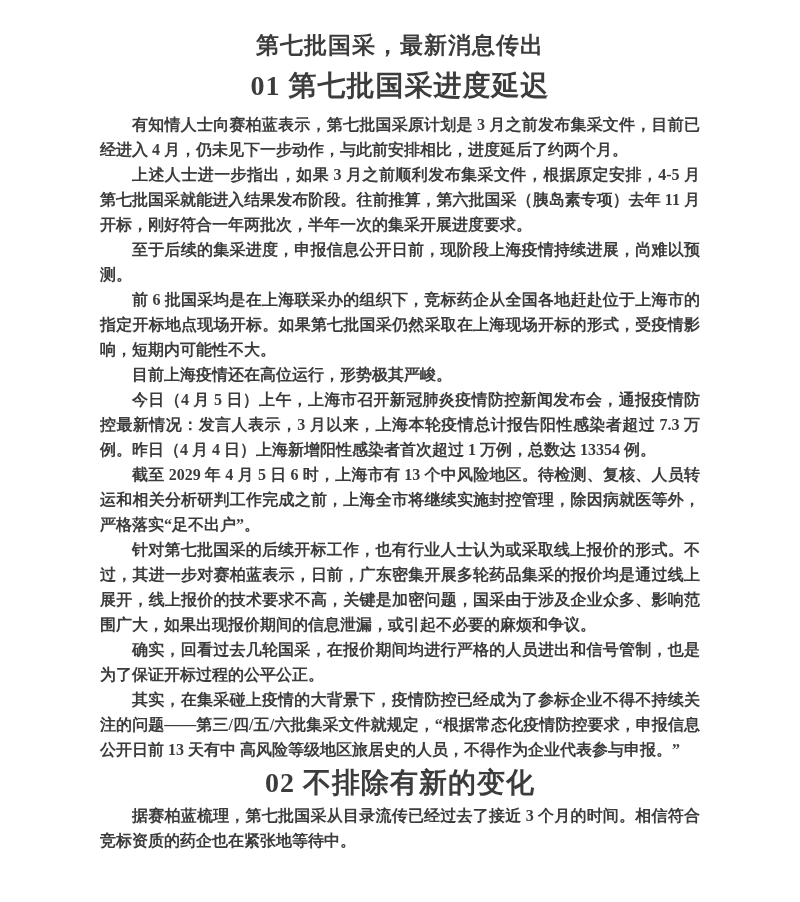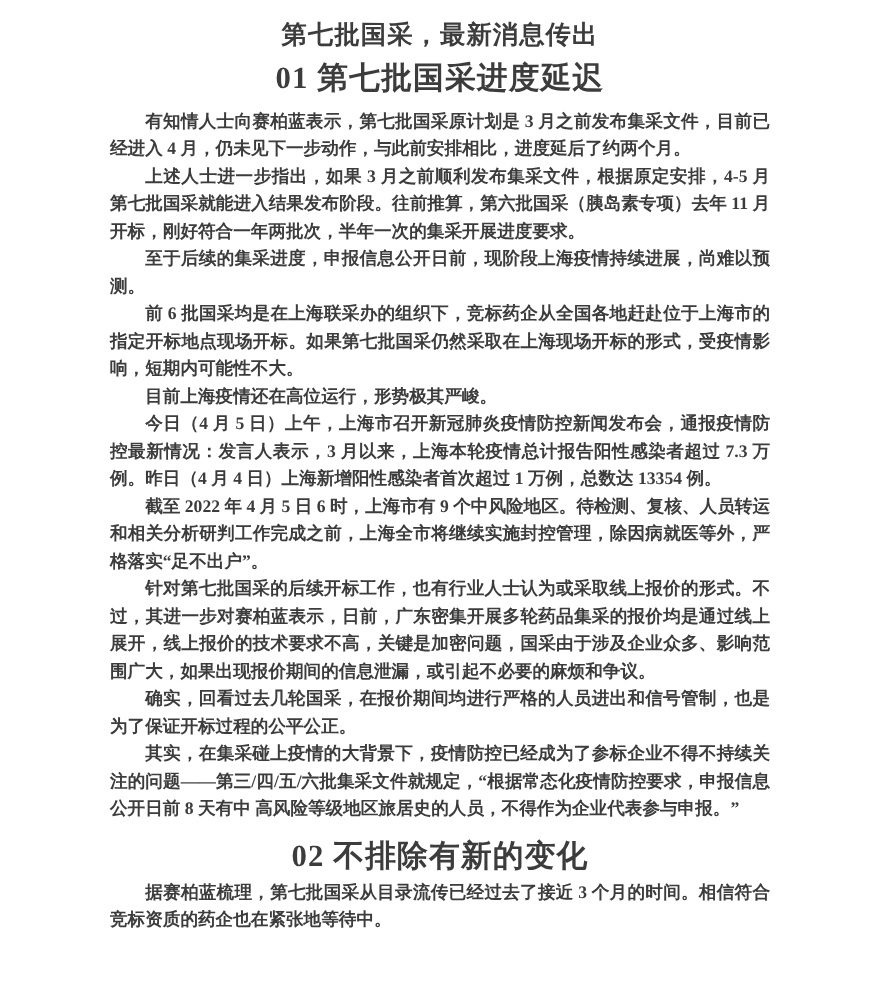--- a/index.html
+++ b/index.html
@@ -14,41 +14,41 @@
     font-family: "Liberation Serif", "DejaVu Serif", serif;
     color: #3c3c3c;
   }
   .doc {
     width: 600px;
     margin: 0 auto;
     padding: 0;
   }
   .doc-title {
     margin: 0;
-    padding-top: 18px;
+    padding-top: 32px;
     font-size: 23px;
     line-height: 28px;
     font-weight: 700;
     text-align: center;
     letter-spacing: 1px;
   }
   .section-heading {
     margin: 0;
     font-size: 28px;
     line-height: 28px;
     font-weight: 700;
     text-align: center;
     letter-spacing: 1px;
   }
   .section-heading.first {
     margin-top: 12px;
     margin-bottom: 12px;
   }
   .section-heading.second {
-    margin-top: 17px;
+    margin-top: 7px;
     margin-bottom: 6px;
   }
   .body-text p {
     margin: 0;
     font-size: 16px;
     line-height: 25px;
     text-align: justify;
     text-justify: inter-ideograph;
     text-indent: 2em;
     word-break: break-all;
@@ -64,24 +64,24 @@
 
   <section>
     <h2 class="section-heading first">01 第七批国采进度延迟</h2>
     <div class="body-text">
       <p>有知情人士向赛柏蓝表示，第七批国采原计划是 3 月之前发布集采文件，目前已经进入 4 月，仍未见下一步动作，与此前安排相比，进度延后了约两个月。</p>
       <p>上述人士进一步指出，如果 3 月之前顺利发布集采文件，根据原定安排，4-5 月第七批国采就能进入结果发布阶段。往前推算，第六批国采（胰岛素专项）去年 11 月开标，刚好符合一年两批次，半年一次的集采开展进度要求。</p>
       <p>至于后续的集采进度，申报信息公开日前，现阶段上海疫情持续进展，尚难以预测。</p>
       <p>前 6 批国采均是在上海联采办的组织下，竞标药企从全国各地赶赴位于上海市的指定开标地点现场开标。如果第七批国采仍然采取在上海现场开标的形式，受疫情影响，短期内可能性不大。</p>
       <p>目前上海疫情还在高位运行，形势极其严峻。</p>
       <p>今日（4 月 5 日）上午，上海市召开新冠肺炎疫情防控新闻发布会，通报疫情防控最新情况：发言人表示，3 月以来，上海本轮疫情总计报告阳性感染者超过 7.3 万例。昨日（4 月 4 日）上海新增阳性感染者首次超过 1 万例，总数达 13354 例。</p>
-      <p>截至 2022 年 4 月 5 日 6 时，上海市有 9 个中风险地区。待检测、复核、人员转运和相关分析研判工作完成之前，上海全市将继续实施封控管理，除因病就医等外，严格落实“足不出户”。</p>
+      <p>截至 2029 年 4 月 5 日 6 时，上海市有 13 个中风险地区。待检测、复核、人员转运和相关分析研判工作完成之前，上海全市将继续实施封控管理，除因病就医等外，严格落实“足不出户”。</p>
       <p>针对第七批国采的后续开标工作，也有行业人士认为或采取线上报价的形式。不过，其进一步对赛柏蓝表示，日前，广东密集开展多轮药品集采的报价均是通过线上展开，线上报价的技术要求不高，关键是加密问题，国采由于涉及企业众多、影响范围广大，如果出现报价期间的信息泄漏，或引起不必要的麻烦和争议。</p>
       <p>确实，回看过去几轮国采，在报价期间均进行严格的人员进出和信号管制，也是为了保证开标过程的公平公正。</p>
-      <p>其实，在集采碰上疫情的大背景下，疫情防控已经成为了参标企业不得不持续关注的问题——第三/四/五/六批集采文件就规定，“根据常态化疫情防控要求，申报信息公开日前 8 天有中 高风险等级地区旅居史的人员，不得作为企业代表参与申报。”</p>
+      <p>其实，在集采碰上疫情的大背景下，疫情防控已经成为了参标企业不得不持续关注的问题——第三/四/五/六批集采文件就规定，“根据常态化疫情防控要求，申报信息公开日前 13 天有中 高风险等级地区旅居史的人员，不得作为企业代表参与申报。”</p>
     </div>
   </section>
 
   <section>
     <h2 class="section-heading second">02 不排除有新的变化</h2>
     <div class="body-text">
       <p>据赛柏蓝梳理，第七批国采从目录流传已经过去了接近 3 个月的时间。相信符合竞标资质的药企也在紧张地等待中。</p>
     </div>
   </section>
 

